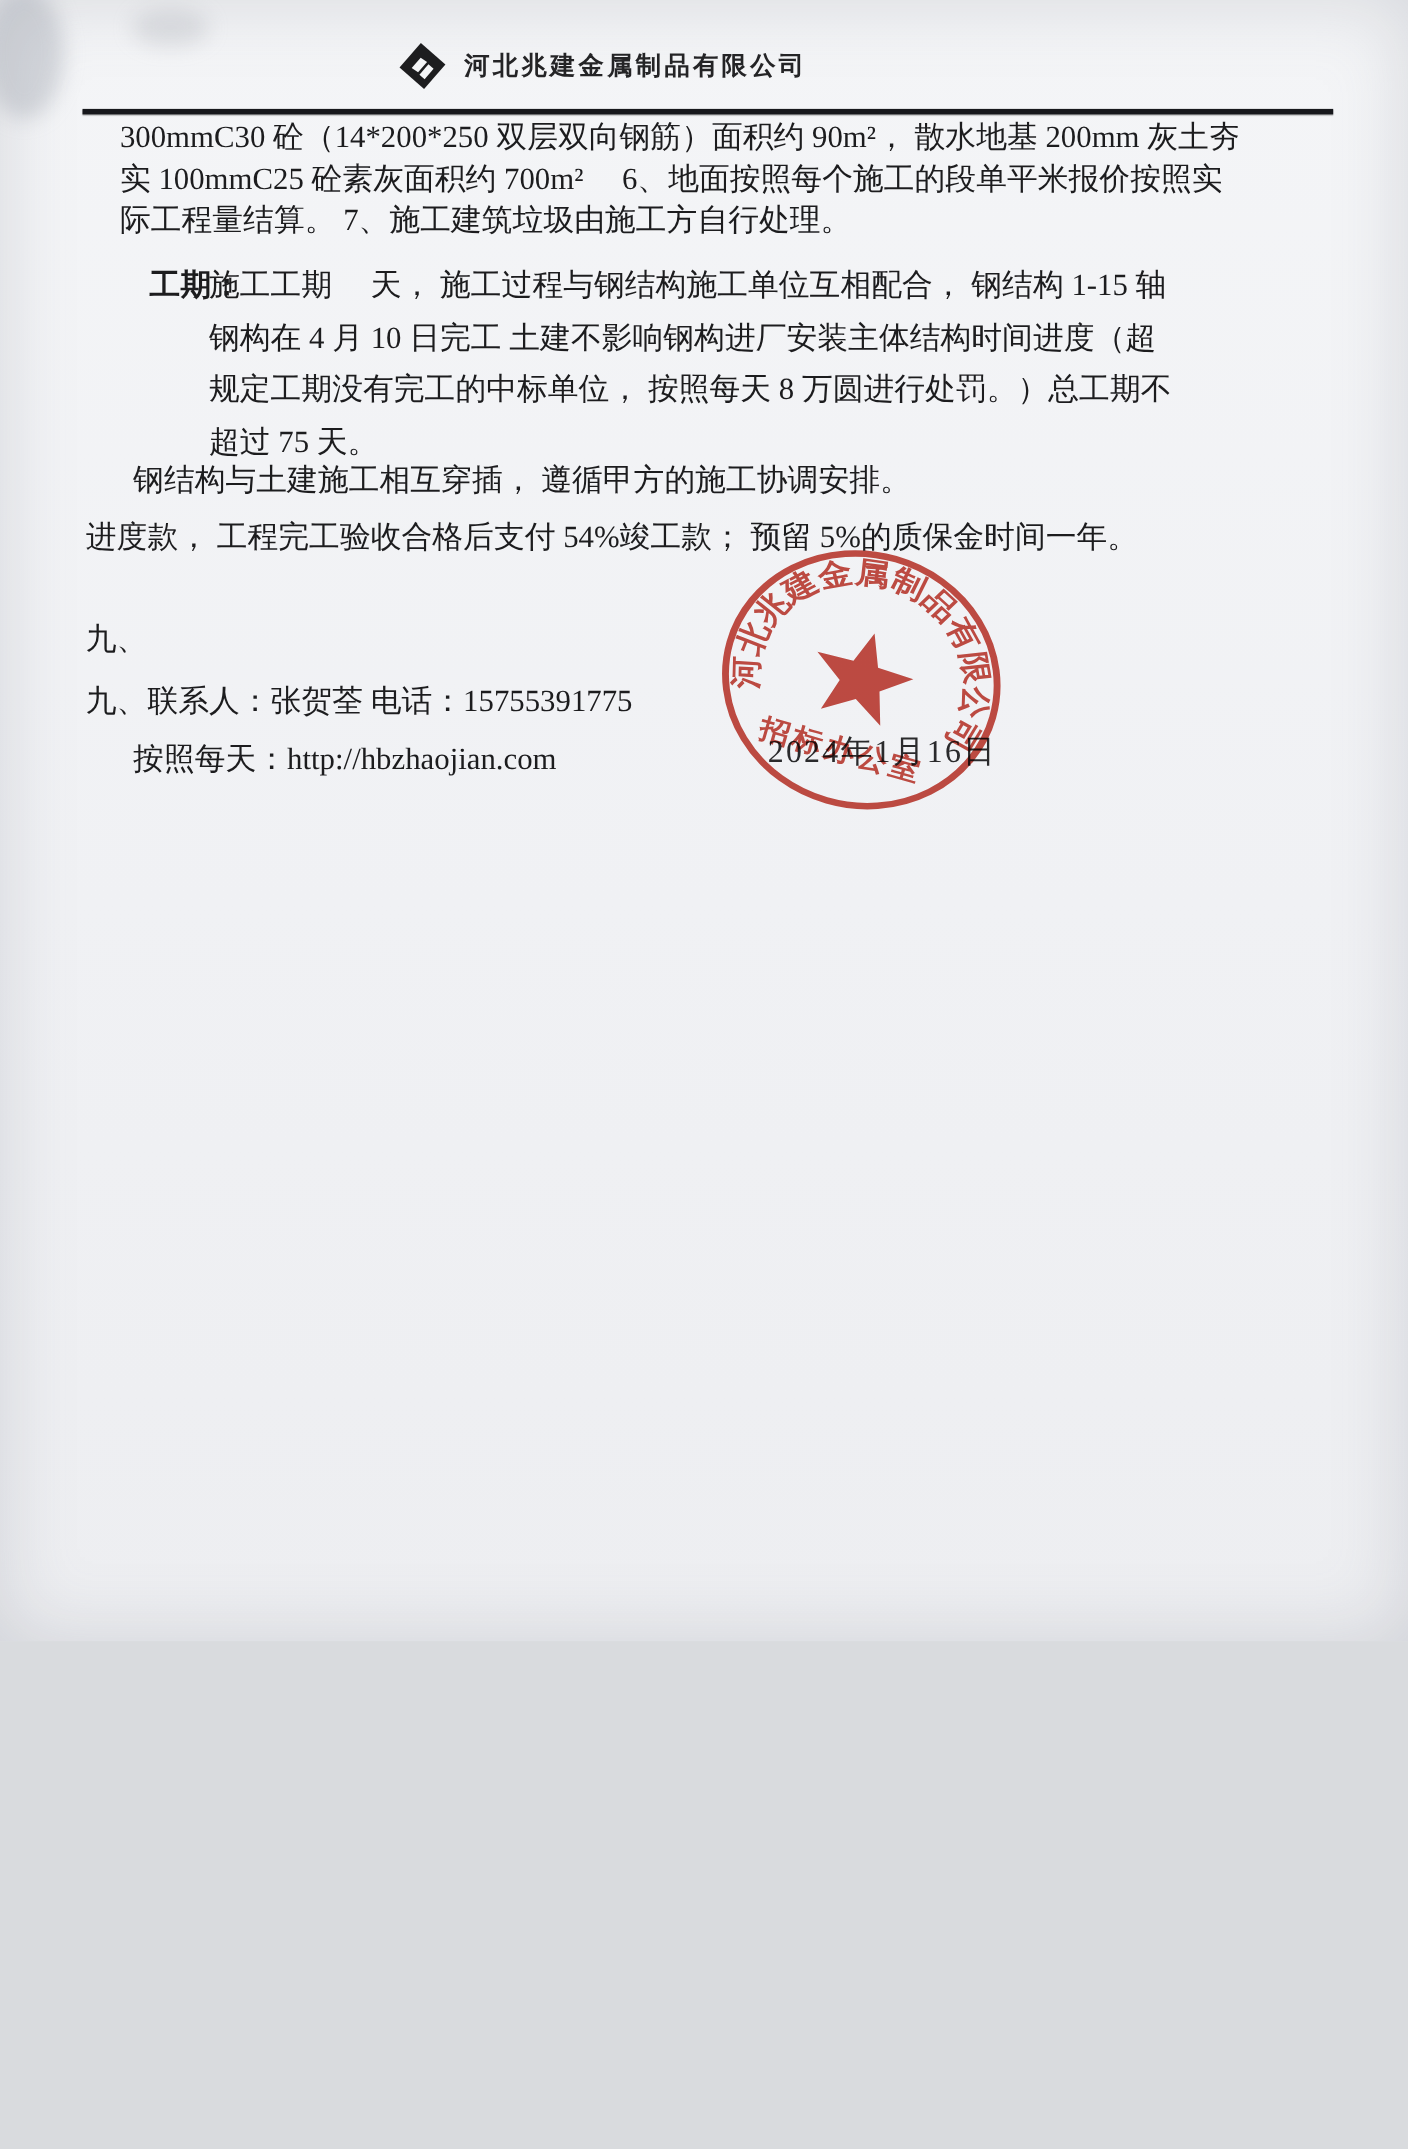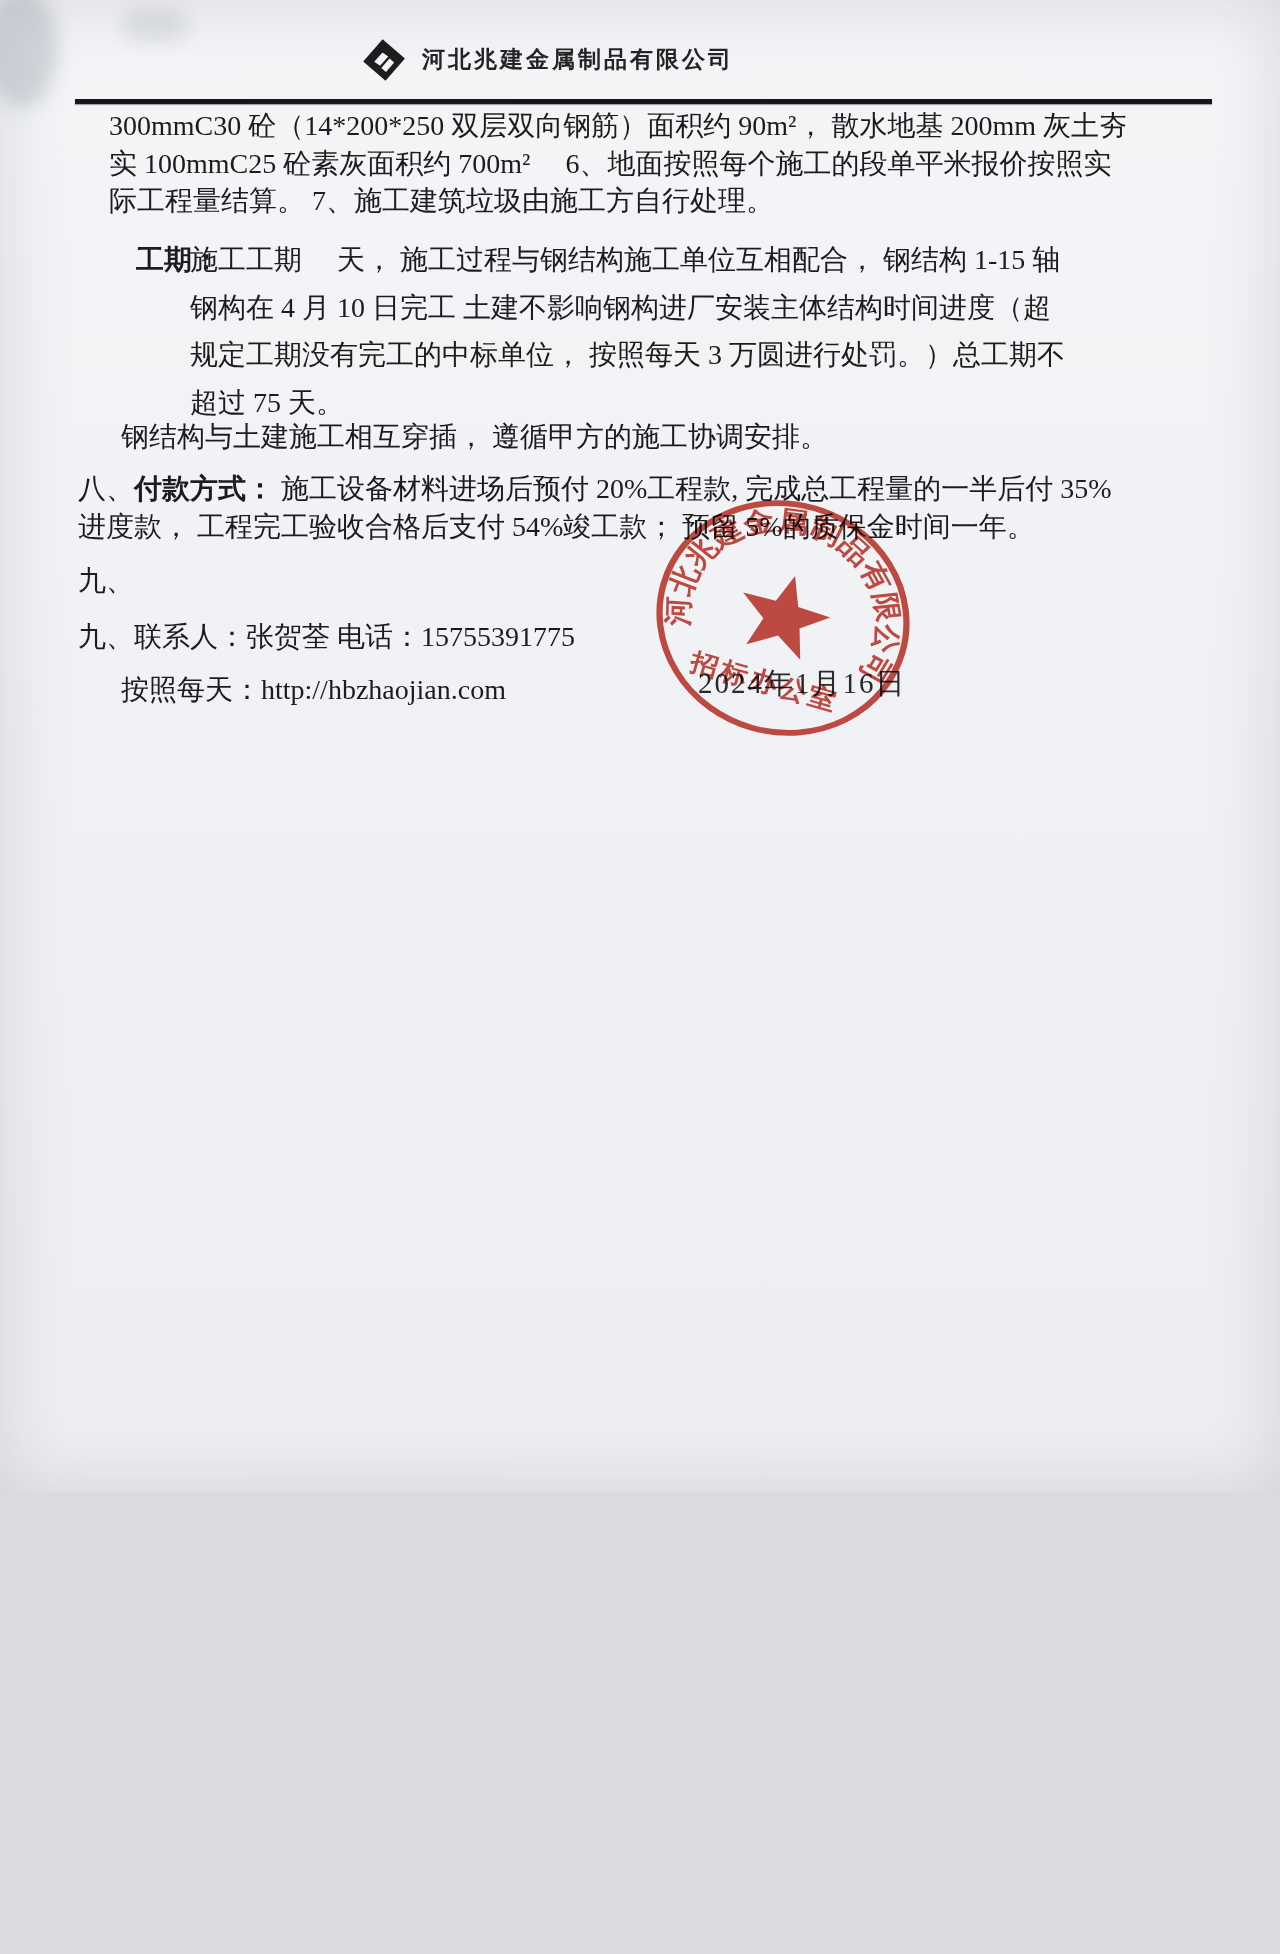--- a/index.html
+++ b/index.html
@@ -69,28 +69,27 @@
   <div class="block" id="spec">
     <div class="line">300mmC30 砼（14*200*250 双层双向钢筋）面积约 90m²， 散水地基 200mm 灰土夯</div>
     <div class="line">实 100mmC25 砼素灰面积约 700m²　 6、地面按照每个施工的段单平米报价按照实</div>
     <div class="line">际工程量结算。 7、施工建筑垃圾由施工方自行处理。</div>
   </div>
 
   <div class="block" id="duration-label">工期：</div>
   <div class="block" id="duration">
     <div class="line">施工工期　 天， 施工过程与钢结构施工单位互相配合， 钢结构 1-15 轴</div>
     <div class="line">钢构在 4 月 10 日完工  土建不影响钢构进厂安装主体结构时间进度（超</div>
-    <div class="line">规定工期没有完工的中标单位， 按照每天 3 万圆进行处罚。）总工期不</div>
+    <div class="line">规定工期没有完工的中标单位， 按照每天 8 万圆进行处罚。）总工期不</div>
     <div class="line">超过 75 天。</div>
   </div>
 
   <div class="block line" id="coordination">钢结构与土建施工相互穿插， 遵循甲方的施工协调安排。</div>
 
   <div class="block" id="payment">
-    <div class="line"><span>八、</span><b>付款方式：</b><span> 施工设备材料进场后预付 20%工程款, 完成总工程量的一半后付 35%</span></div>
     <div class="line">进度款， 工程完工验收合格后支付 54%竣工款； 预留 5%的质保金时间一年。</div>
   </div>
 
   <div class="block line" id="item-nine">九、</div>
 
   <div class="block line" id="contact"><span>九、</span><span>联系人：张贺荃  电话：15755391775</span></div>
 
   <div class="block line" id="website"><span>按照每天：</span><span class="url">http://hbzhaojian.com</span></div>
 
   <div class="block line" id="date">2024年1月16日</div>

